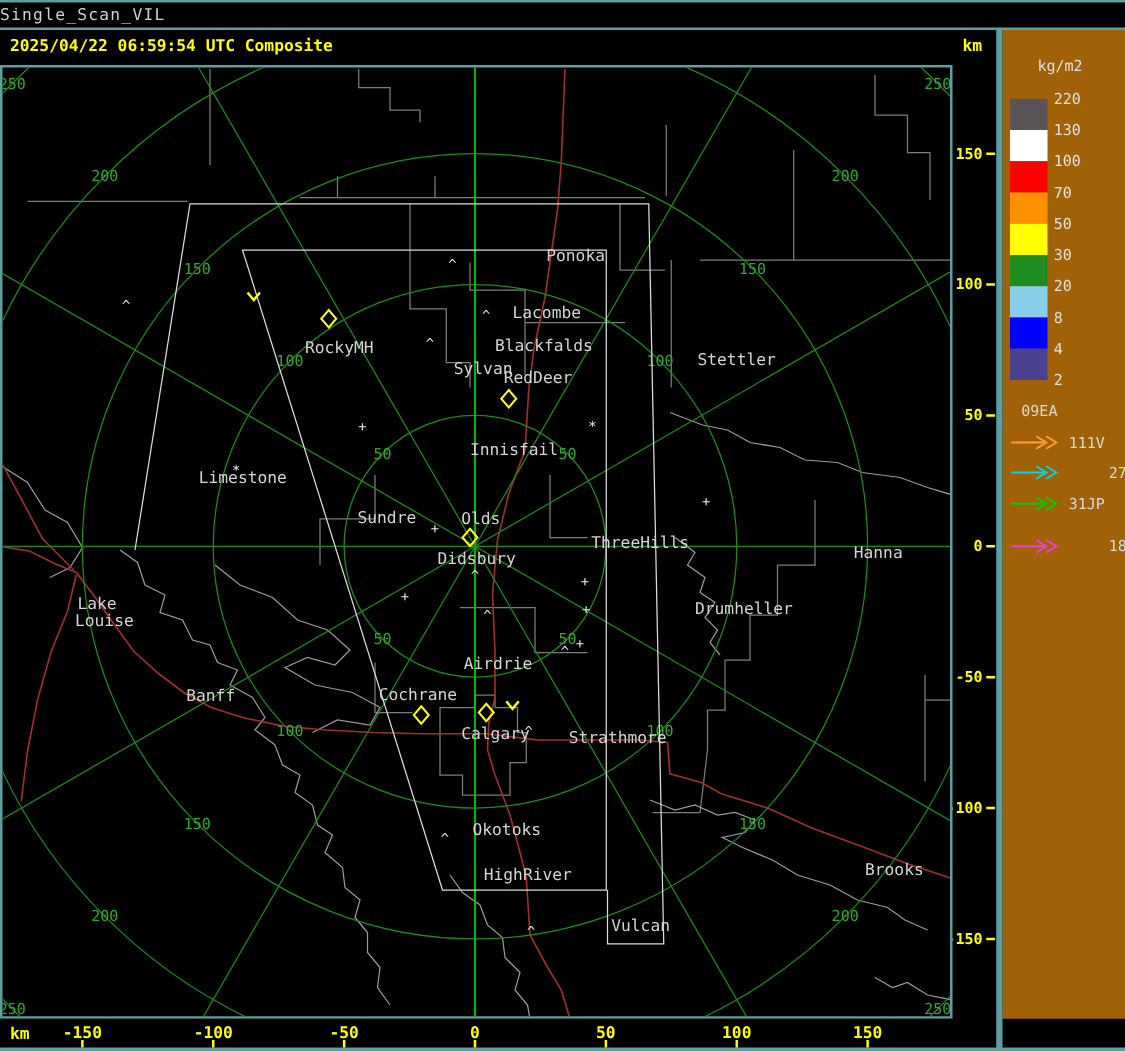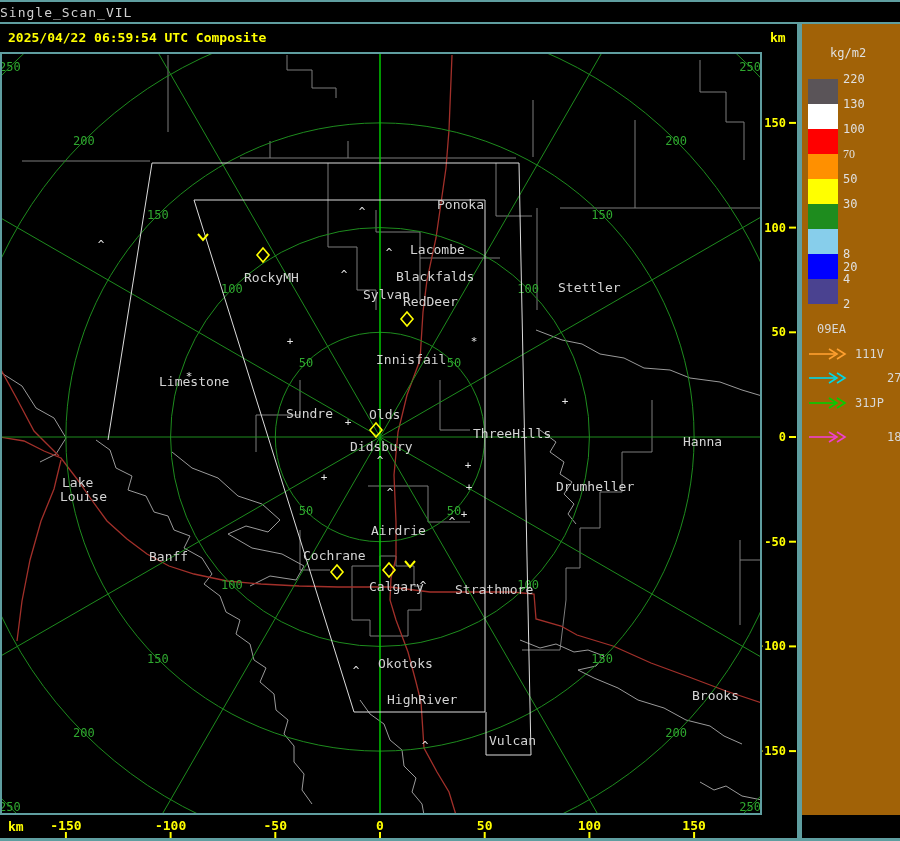--- a/index.html
+++ b/index.html
@@ -185,24 +185,24 @@
         <div class="swatch" style="left: 6px; top: 105px; height: 25px; background: rgb(255, 0, 0);"></div>
         <div class="swatch" style="left: 6px; top: 130px; height: 25px; background: rgb(255, 144, 0);"></div>
         <div class="swatch" style="left: 6px; top: 155px; height: 25px; background: rgb(255, 255, 0);"></div>
         <div class="swatch" style="left: 6px; top: 180px; height: 25px; background: rgb(30, 140, 30);"></div>
         <div class="swatch" style="left: 6px; top: 205px; height: 25px; background: rgb(135, 206, 235);"></div>
         <div class="swatch" style="left: 6px; top: 230px; height: 25px; background: rgb(0, 0, 255);"></div>
         <div class="swatch" style="left: 6px; top: 255px; height: 25px; background: rgb(74, 66, 144);"></div>
         <div class="lg-val" style="left: 41px; top: 48px;">220</div>
         <div class="lg-val" style="left: 41px; top: 73px;">130</div>
         <div class="lg-val" style="left: 41px; top: 98px;">100</div>
-        <div class="lg-val" style="left: 41px; top: 123px; font-family: Liberation Serif, serif;">70</div>
+        <div class="lg-val" style="left: 41px; top: 123px;">70</div>
         <div class="lg-val" style="left: 41px; top: 148px;">50</div>
         <div class="lg-val" style="left: 41px; top: 173px;">30</div>
-        <div class="lg-val" style="left: 41px; top: 198px; margin-top: 38px;">20</div>
+        <div class="lg-val" style="left: 41px; top: 198px;">20</div>
         <div class="lg-val" style="left: 41px; top: 223px;">8</div>
         <div class="lg-val" style="left: 41px; top: 248px;">4</div>
         <div class="lg-val" style="left: 41px; top: 273px;">2</div>
       </div>
     <div id="radar-list">
         <div class="radar-row" style="left: 6px; top: 298px; flex-direction: column;">
           <svg width="40" height="12" viewBox="0 0 40 12">
             <line x1="1" y1="6" x2="27" y2="6" stroke="#ffffff" stroke-width="1.6"></line>
             <path d="M21,1 L29,6 L21,11" fill="none" stroke="#ffffff" stroke-width="1.6"></path>
             <path d="M29,1 L37,6 L29,11" fill="none" stroke="#ffffff" stroke-width="1.6"></path>

